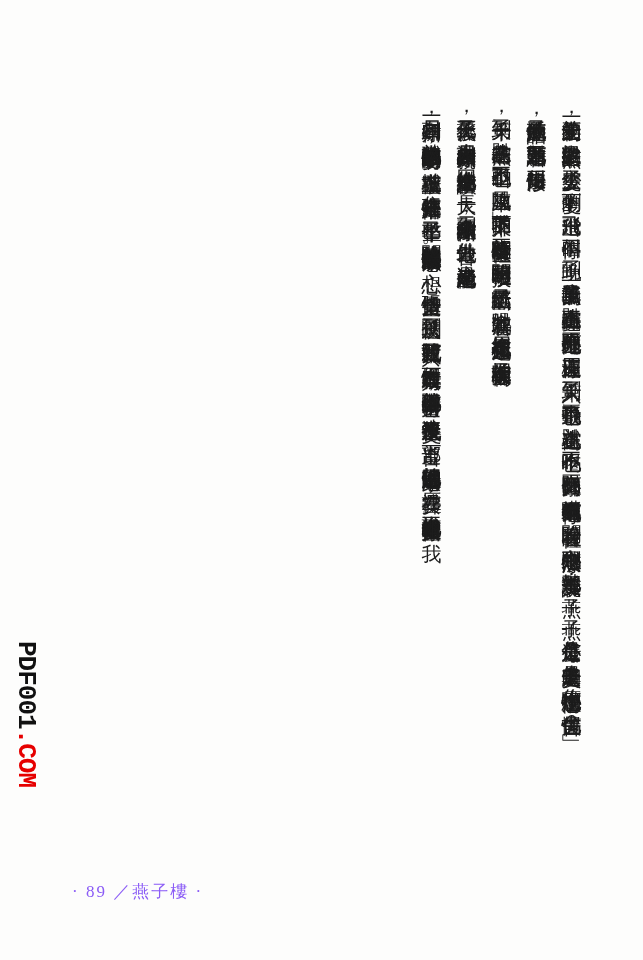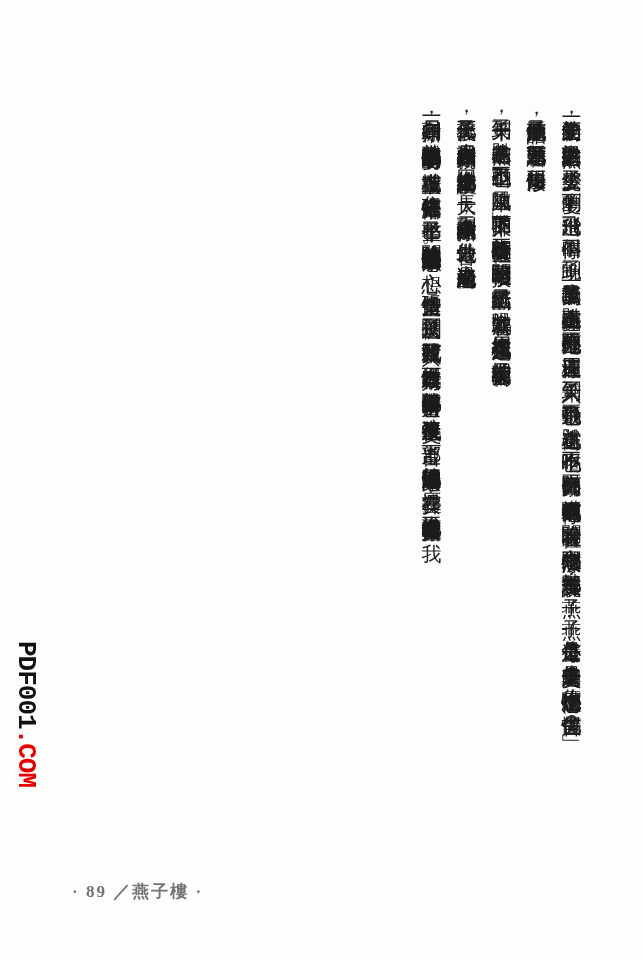--- a/index.html
+++ b/index.html
@@ -59,23 +59,22 @@
   .watermark .wm-red {
     color: #e60000;
   }
   
   .footer {
     position: absolute;
     left: 72px;
     top: 880px;
     font-size: 17px;
     letter-spacing: 2px;
-    color: #737373;
+    color: #8b5cf6;
     white-space: nowrap;
-    font-weight: bold;
   }
 </style>
 </head>
 <body>
 
 <div class="page">
 
   <div class="text-block">
     <p>第十年初夏的一天，梁上一對歡樂的燕子，突然少了一隻。剩下的一隻，飛進飛出，叫個不停。到了晚上，這隻燕子孤單單的，趴在窩邊上不睡覺，兩眼不停地盯住門外。這樣一連四五天，到了第六天，它再也飛不動了，就趴在窩邊上，不吃也不喝，兩眼仍緊盯住門外，嘴裡有氣無力地叫個不停。關盼盼看在眼裡，心中感到無限淒涼。她對那隻燕子說：「燕子，燕子，你是公還是母？失去的是妻還是夫？你小小啞物也懂思念情，也懂失偶苦？」</p>
     <p>燕子像聽懂了她的話，對着她連點三下頭，叫得更加淒慘。</p>

